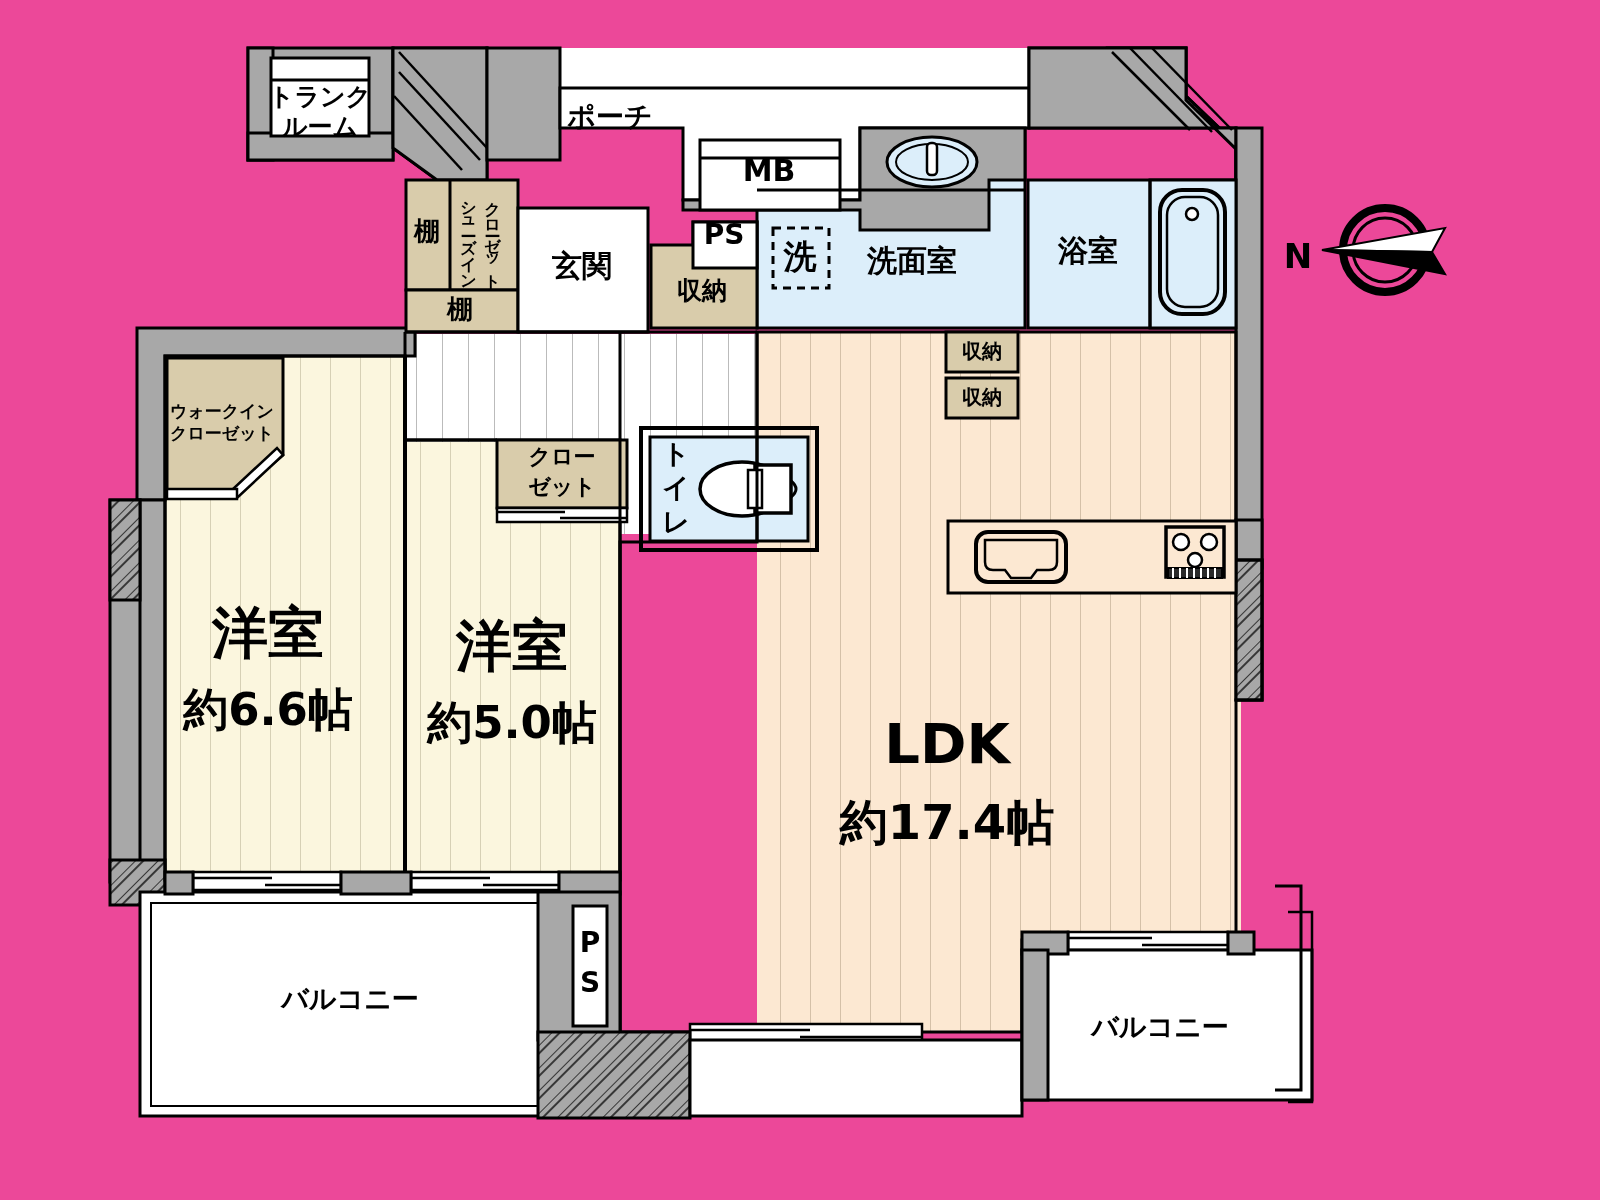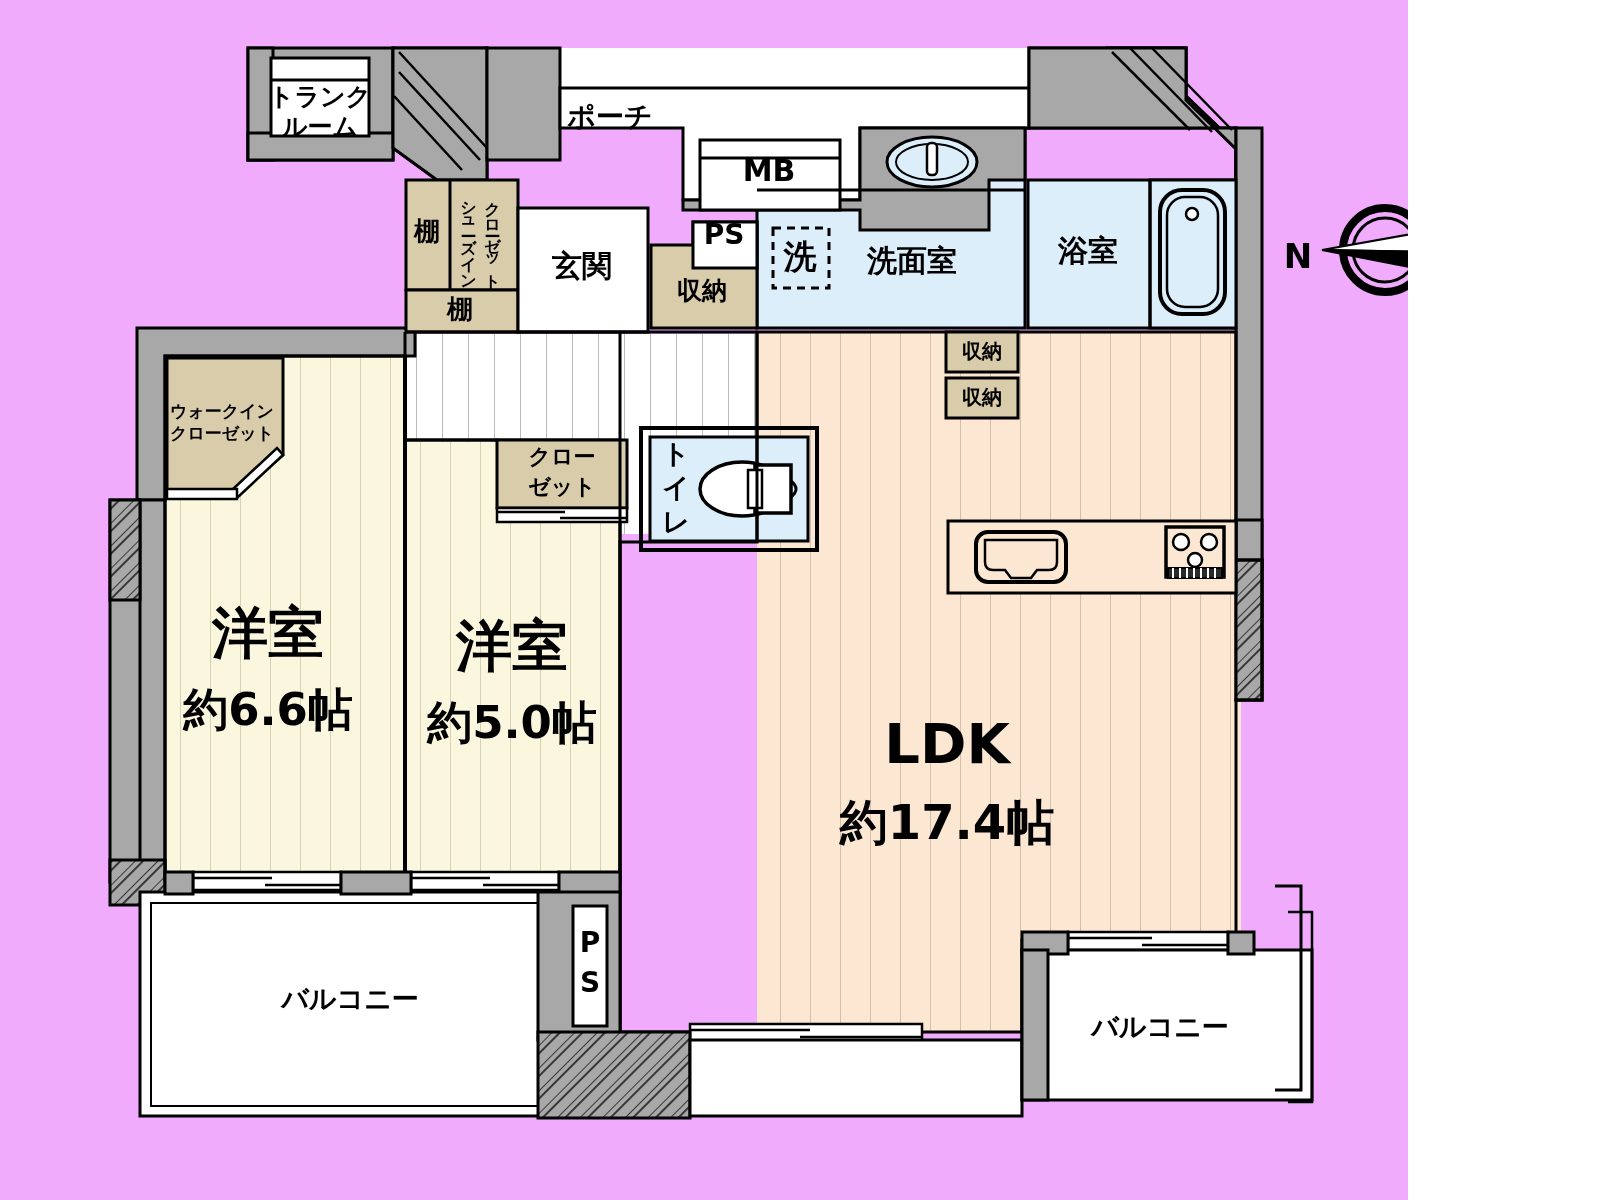--- a/index.html
+++ b/index.html
@@ -1,17 +1,17 @@
 <!DOCTYPE html>
 <html><head>
 <meta charset="utf-8">
 <style>
   html,body{margin:0;padding:0;background:#ffffff;}
   body{width:1600px;height:1200px;font-family:"Liberation Sans",sans-serif;}
-  #stage{position:relative;width:1408px;height:1200px;overflow:hidden;background:#f0abfc;}
+  #stage{position:relative;width:1600px;height:1200px;overflow:hidden;background:#ec4899;}
   svg{display:block;}
   .lbl{font-family:"DejaVu Sans","Liberation Sans",sans-serif;fill:#000;text-anchor:middle;dominant-baseline:middle;font-weight:700;}
 </style>
 </head>
 <body>
 
 <div id="stage">
 <svg width="1600" height="1200" viewBox="0 0 1600 1200">
   <defs>
 

